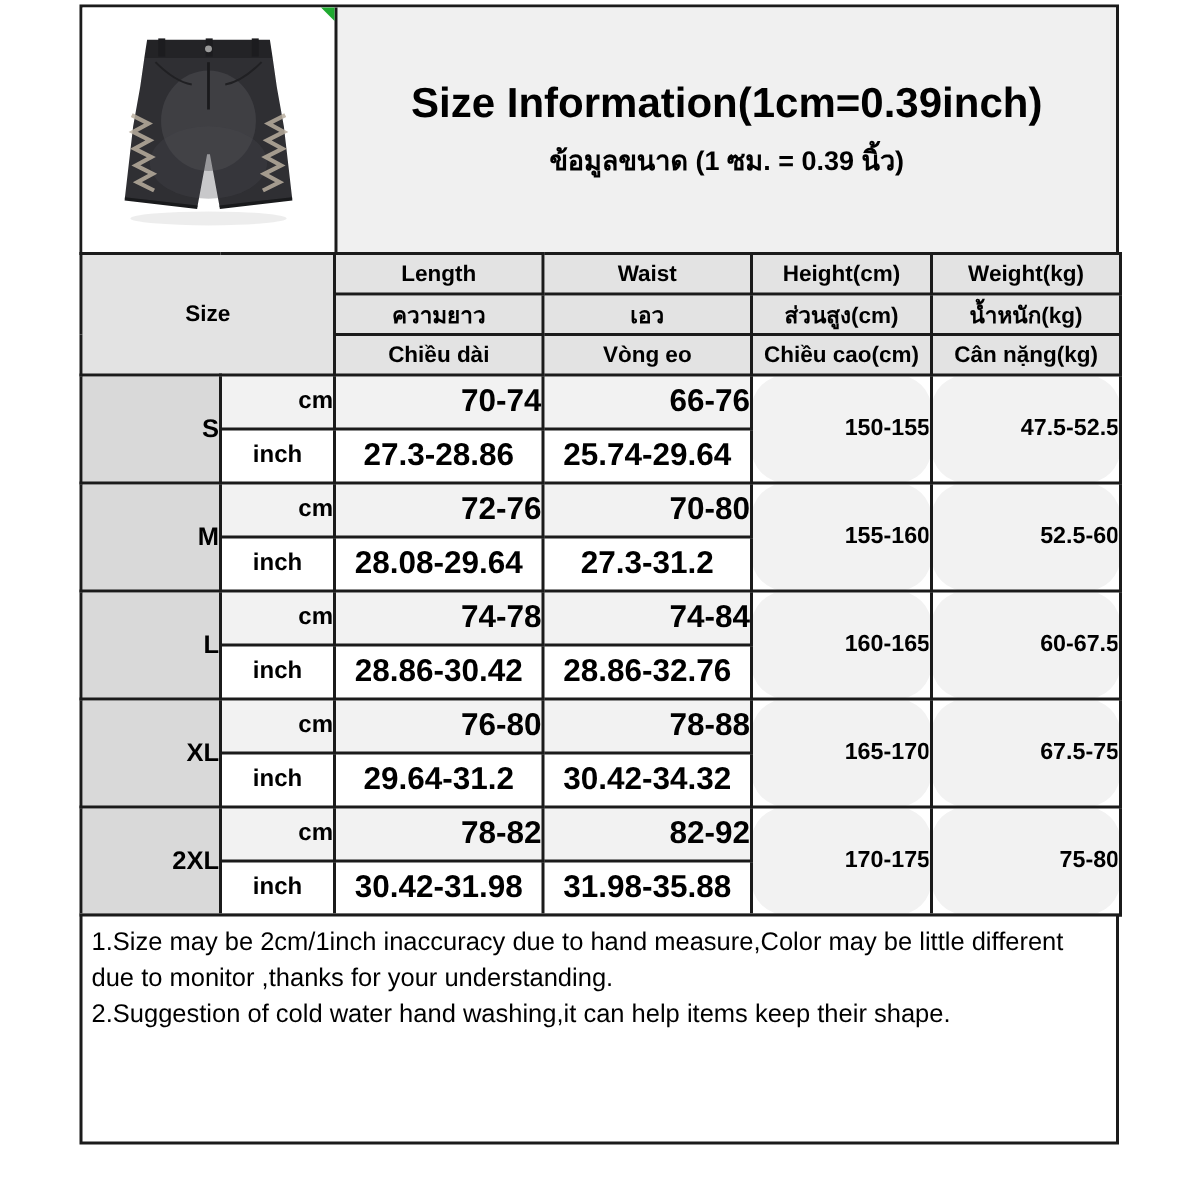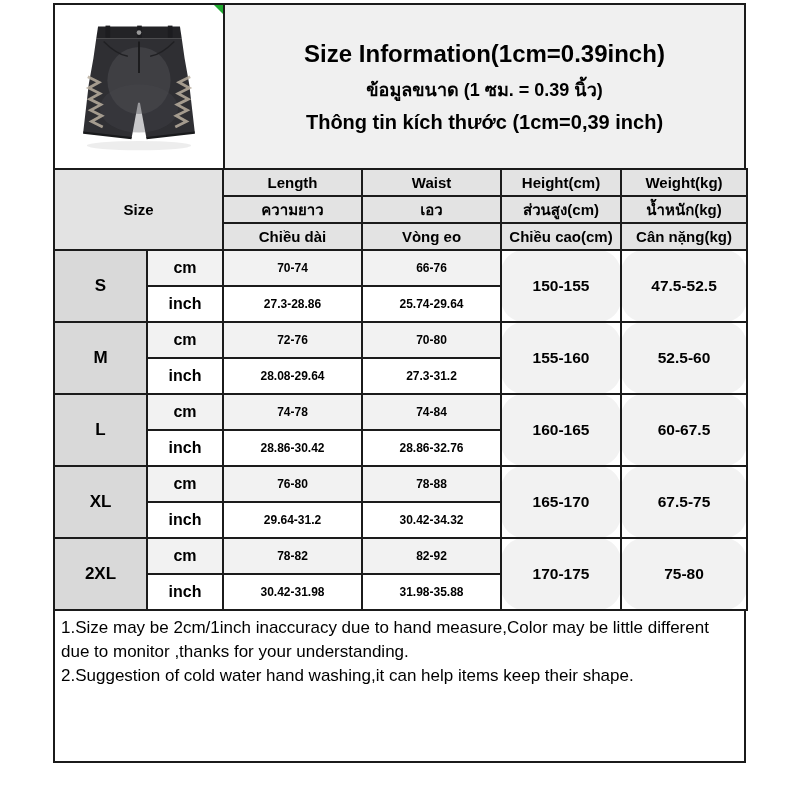--- a/index.html
+++ b/index.html
@@ -4,34 +4,34 @@
 <style>
   html,body{margin:0;padding:0;width:800px;height:800px;background:#ffffff;overflow:hidden;}
   *{box-sizing:border-box;}
   .sheet{position:absolute;left:53px;top:3px;width:693px;font-family:"Liberation Sans",sans-serif;color:#000;}
 
   
   .top-section{display:flex;height:167px;border:2px solid #1b1b1b;background:#f0f0f0;}
   .image-box{position:relative;width:170px;flex:none;background:#ffffff;border-right:2px solid #1b1b1b;display:flex;align-items:center;justify-content:center;}
   .corner-flag{position:absolute;top:0;right:0;width:0;height:0;border-top:9px solid #1faa30;border-left:9px solid transparent;}
   .title-box{flex:1;display:flex;flex-direction:column;align-items:center;justify-content:center;gap:7px;background:#f0f0f0;}
-  .title-en{font-size:24px;font-weight:bold;}
+  .title-en{font-size:28px;font-weight:bold;}
   .title-th{font-size:18px;font-weight:bold;}
   .title-vi{font-size:20px;font-weight:bold;}
 
   
   table.size-table{width:693px;border-collapse:collapse;table-layout:fixed;margin-top:-2px;background:#ffffff;}
   .size-table th,.size-table td{border:2px solid #1b1b1b;text-align:center;vertical-align:middle;padding:0;font-weight:bold;overflow:hidden;}
   .hdr-row th{height:27px;background:#e3e3e3;font-size:15px;}
   .size-head{background:#e0e0e0;font-size:30px;}
-  .row-cm td{height:36px;background:#f2f2f2;}
+  .row-cm td{height:36px;background:#f2f2f2;text-align:right;}
   .row-inch td{height:36px;background:#ffffff;border-radius:10px;}
   td.size-letter{background:#d9d9d9;font-size:17px;}
   td.unit-cell{font-size:16px;}
-  td.val-cell{font-size:12px;}
+  td.val-cell{font-size:21px;}
   td.merge-cell{background:#f2f2f2;font-size:15.5px;border-radius:23px;}
 
   
   .attention-box{margin-top:-2px;height:154px;border:2px solid #1b1b1b;background:#ffffff;padding:5px 8px 0 6px;font-size:17px;line-height:1.42;font-weight:400;}
 </style>
 </head>
 <body>
 
 <div class="sheet">
 
@@ -52,21 +52,20 @@
         <path d="M48,30 Q62,44 74,46" stroke="#202023" stroke-width="1.5" fill="none"></path>
         <path d="M124,30 Q110,44 98,46" stroke="#202023" stroke-width="1.5" fill="none"></path>
         <path d="M31,68 L43,74 L32,80 L44,86 L33,92 L45,98 L34,104 L46,110 L35,116 L47,122" stroke="#b8ae9f" stroke-width="3" fill="none" opacity="0.85"></path>
         <path d="M141,68 L129,74 L140,80 L128,86 L139,92 L127,98 L138,104 L126,110 L137,116 L125,122" stroke="#b8ae9f" stroke-width="3" fill="none" opacity="0.85"></path>
         <path d="M26,128 L78,134 M94,134 L146,128" stroke="#191a1c" stroke-width="2.5" fill="none"></path>
       </svg>
     </div>
     <div class="title-box">
       <div class="title-en">Size Information(1cm=0.39inch)</div>
       <div class="title-th">ข้อมูลขนาด (1 ซม. = 0.39 นิ้ว)</div>
-      <div class="title-vi">Thông tin kích thước (1cm=0,39 inch)</div>
     </div>
   </div>
 
   <table class="size-table">
     <colgroup>
       <col style="width:93px">
         <col style="width:76px">
         <col style="width:139px">
       <col style="width:139px">
         <col style="width:120px">

